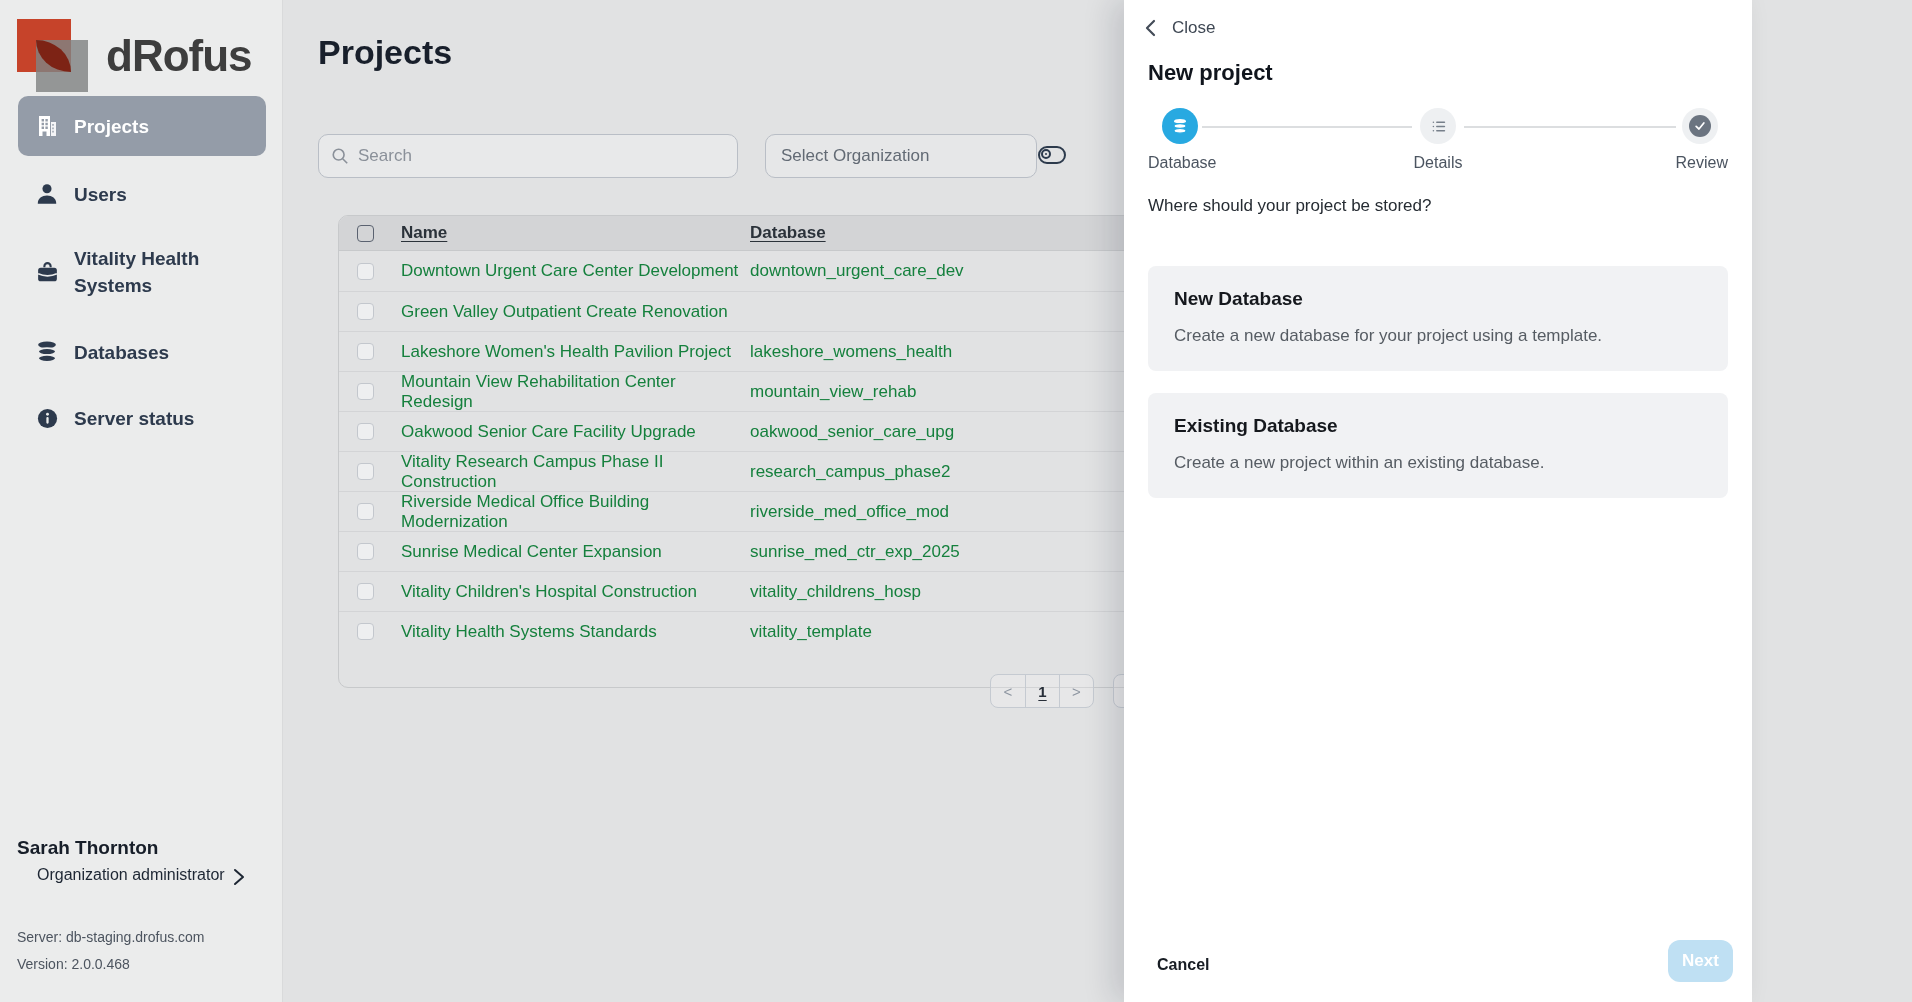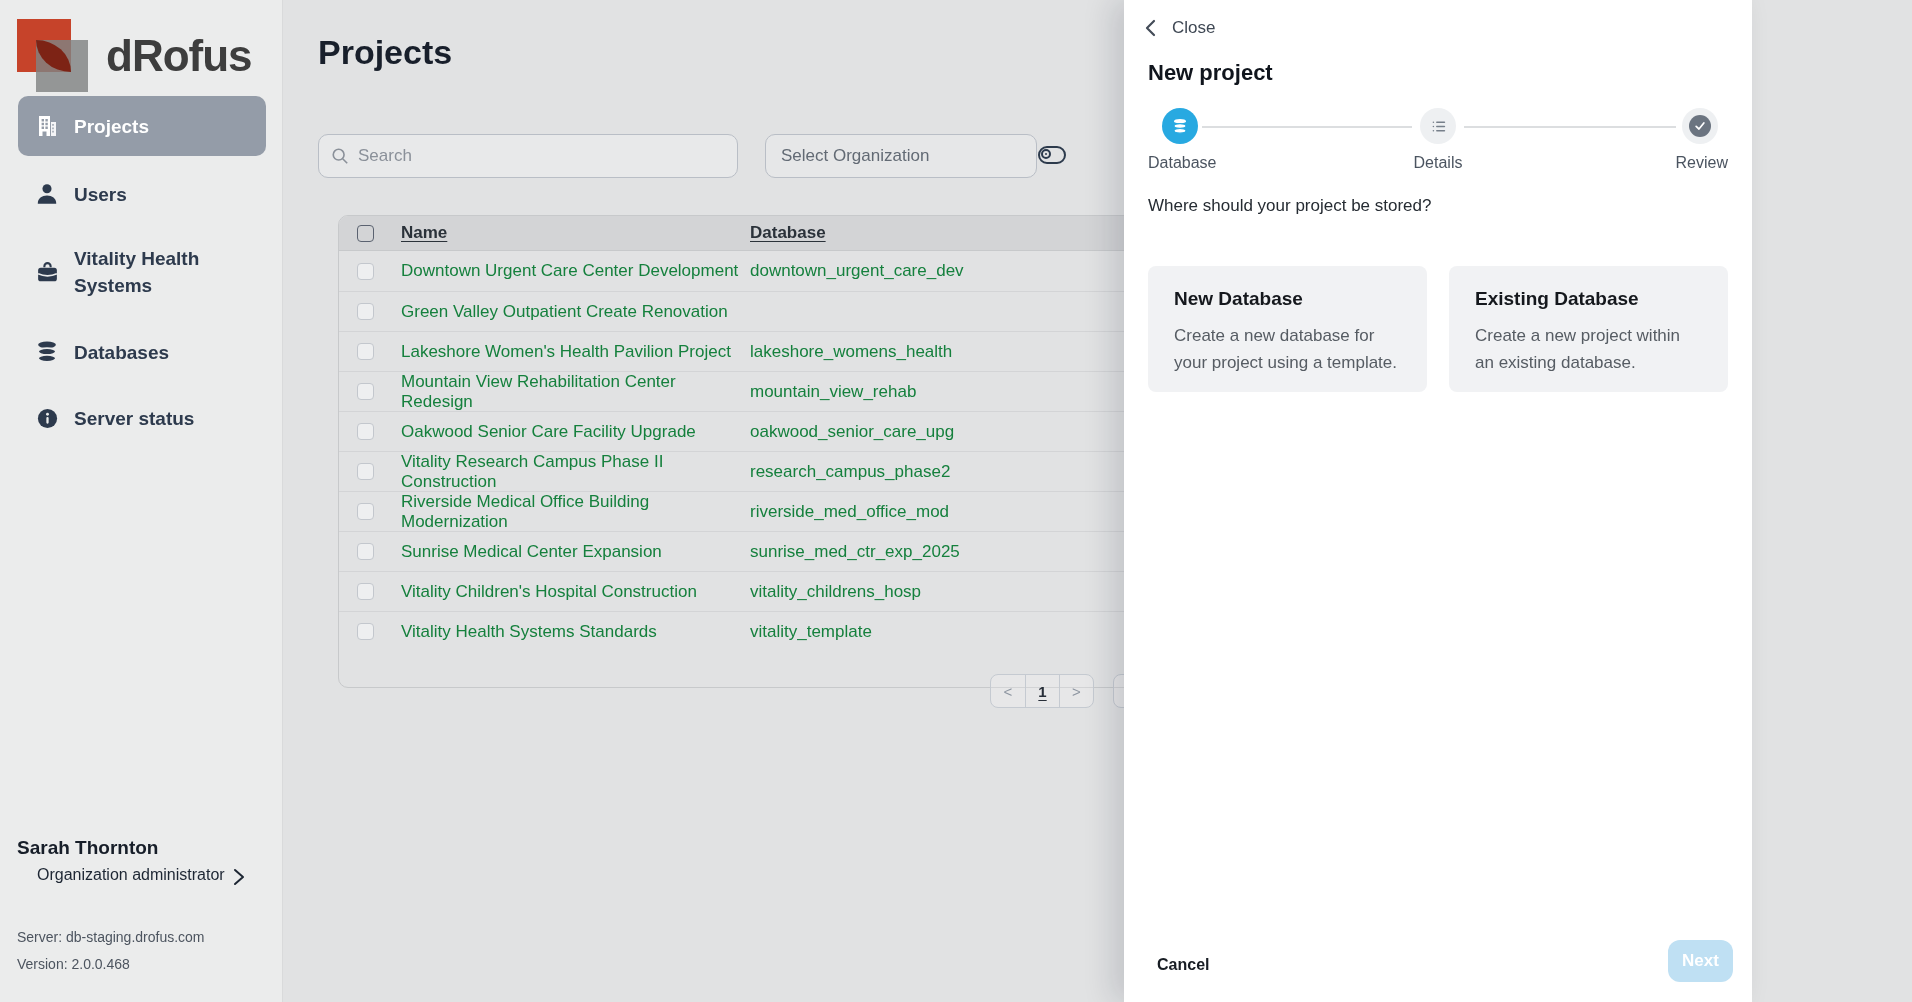--- a/index.html
+++ b/index.html
@@ -106,21 +106,21 @@
   .sc3 { right:10px; background:#eef0f2; }
   .sc3-inner { width:22px; height:22px; border-radius:50%; background:#6b7480;
                display:flex; align-items:center; justify-content:center; }
   .step-label { position:absolute; top:46px; font-size:16px; color:#4b5460; }
   .sl1 { left:0; }
   .sl2 { left:50%; transform:translateX(-50%); }
   .sl3 { right:0; }
 
   .panel-question { position:absolute; left:24px; top:196px; font-size:17px; color:#262c33; }
 
-  .option-cards { position:absolute; left:24px; right:24px; top:266px; display:flex; gap:22px; }
+  .option-cards { position:absolute; left:24px; right:24px; top:266px; display:flex; gap:22px;flex-direction:column; }
   .opt-card { flex:1; height:126px; background:#f1f2f4; border-radius:8px; padding:22px 26px;
               cursor:pointer; }
   .opt-title { font-size:19px; font-weight:700; color:#15181d; }
   .opt-desc { margin-top:12px; font-size:17px; color:#565c63; line-height:27px; }
 
   .panel-footer-cancel { position:absolute; left:33px; bottom:28px; font-size:16px; font-weight:700;
                          color:#181d24; cursor:pointer; }
   .next-btn { position:absolute; right:19px; bottom:20px; width:65px; height:42px; border:none;
               border-radius:12px; background:#bfe0f3; color:#ffffff; font-size:17px; font-weight:600;
               font-family:inherit; cursor:default; }

